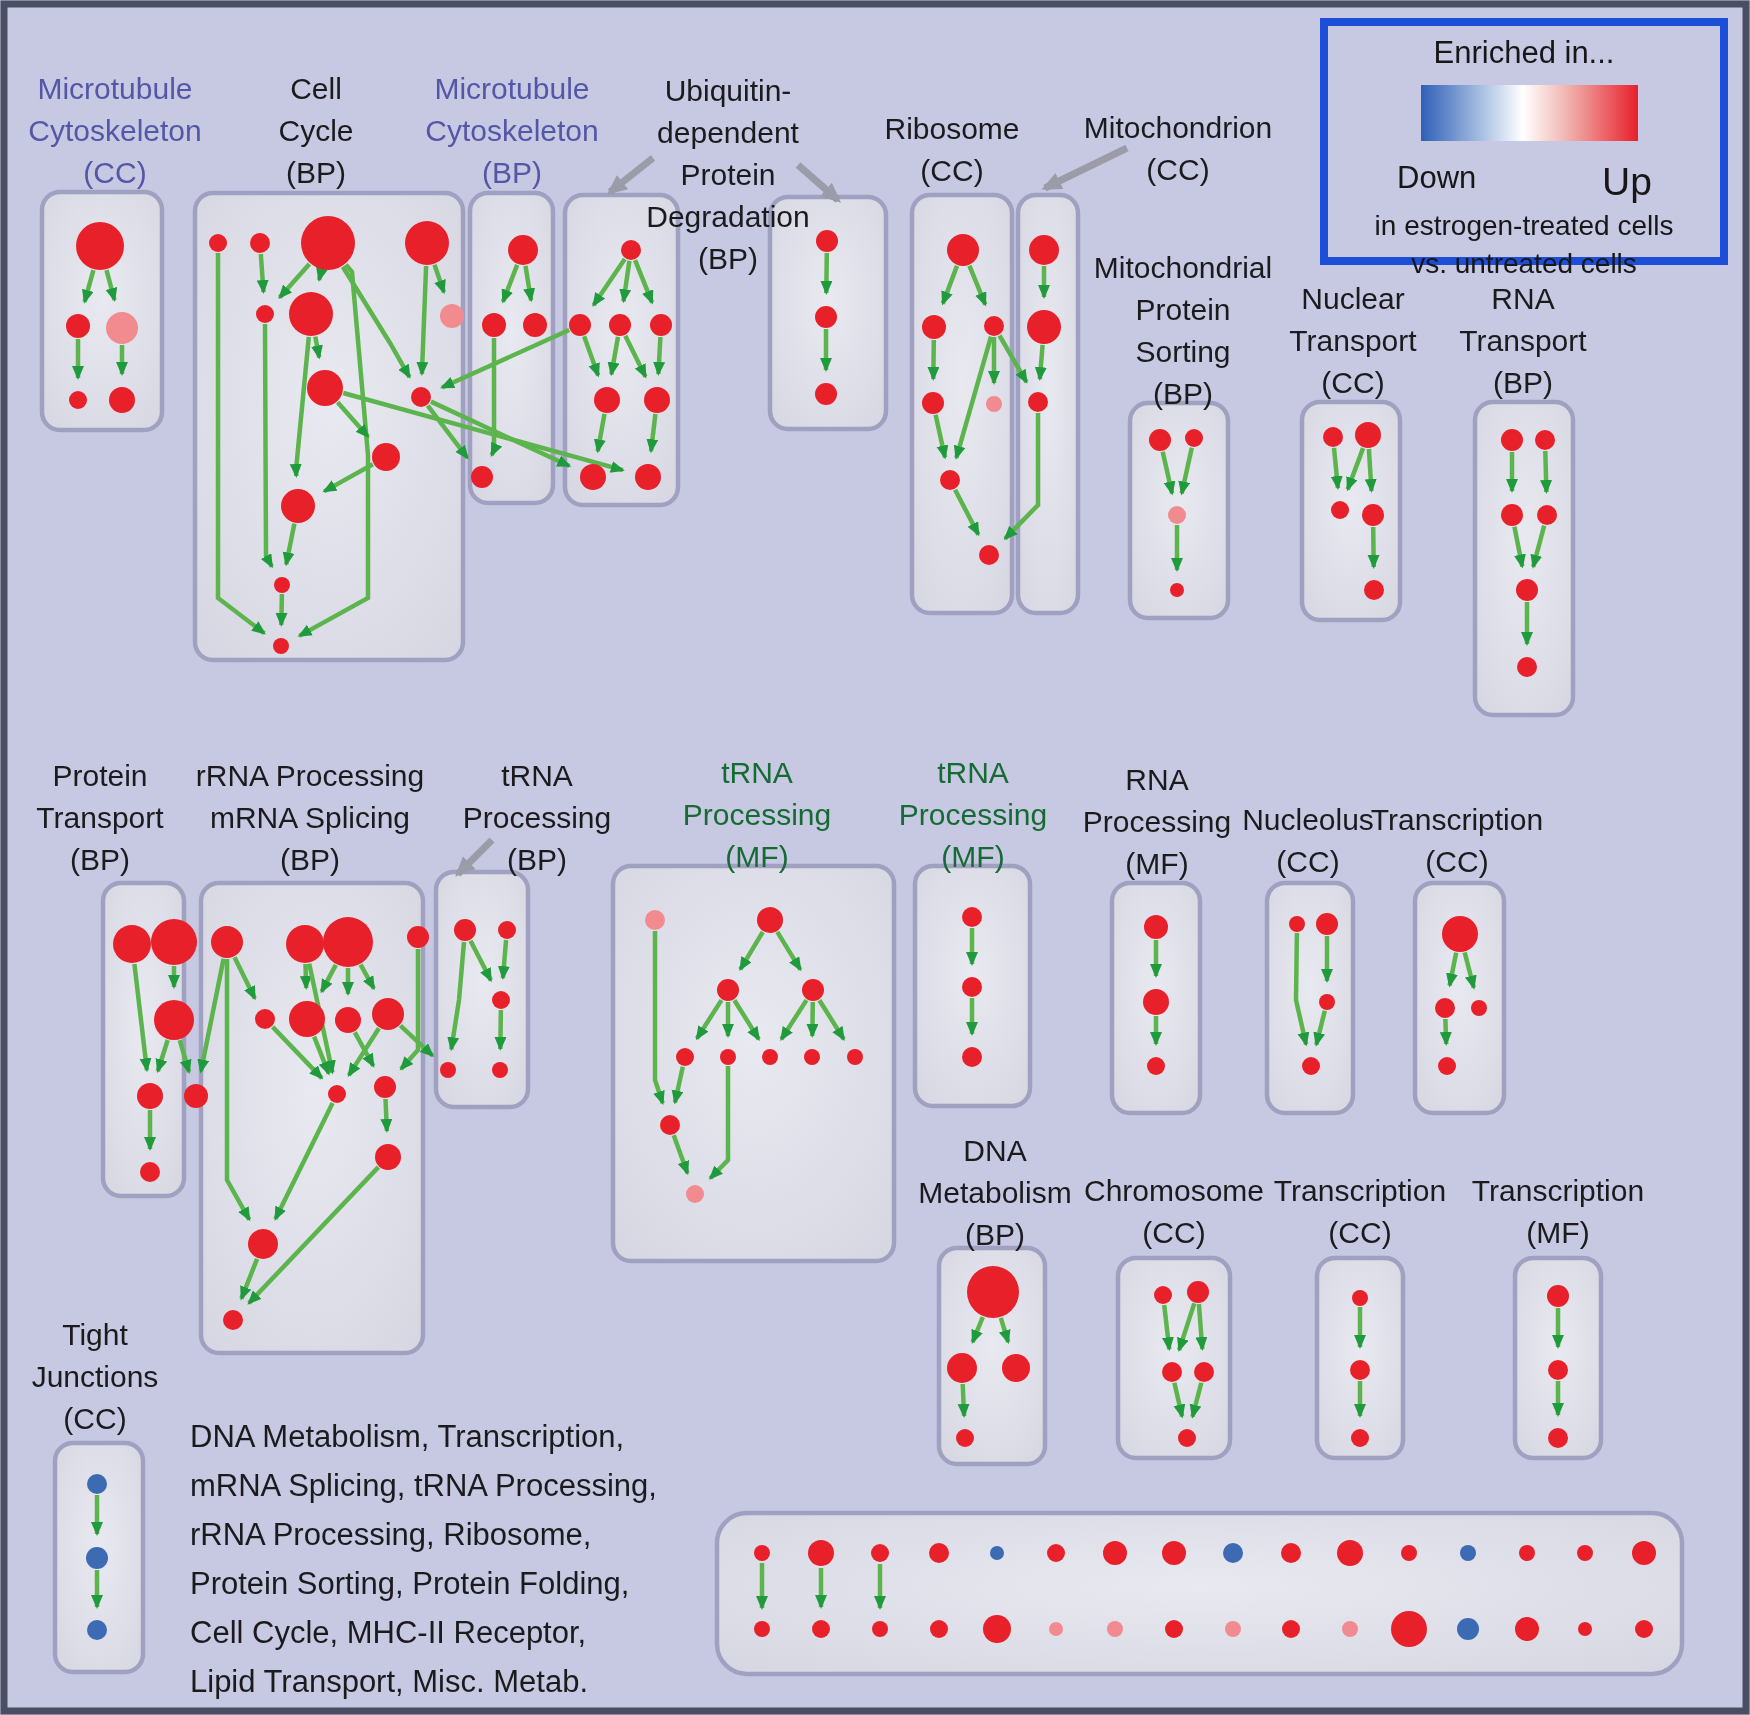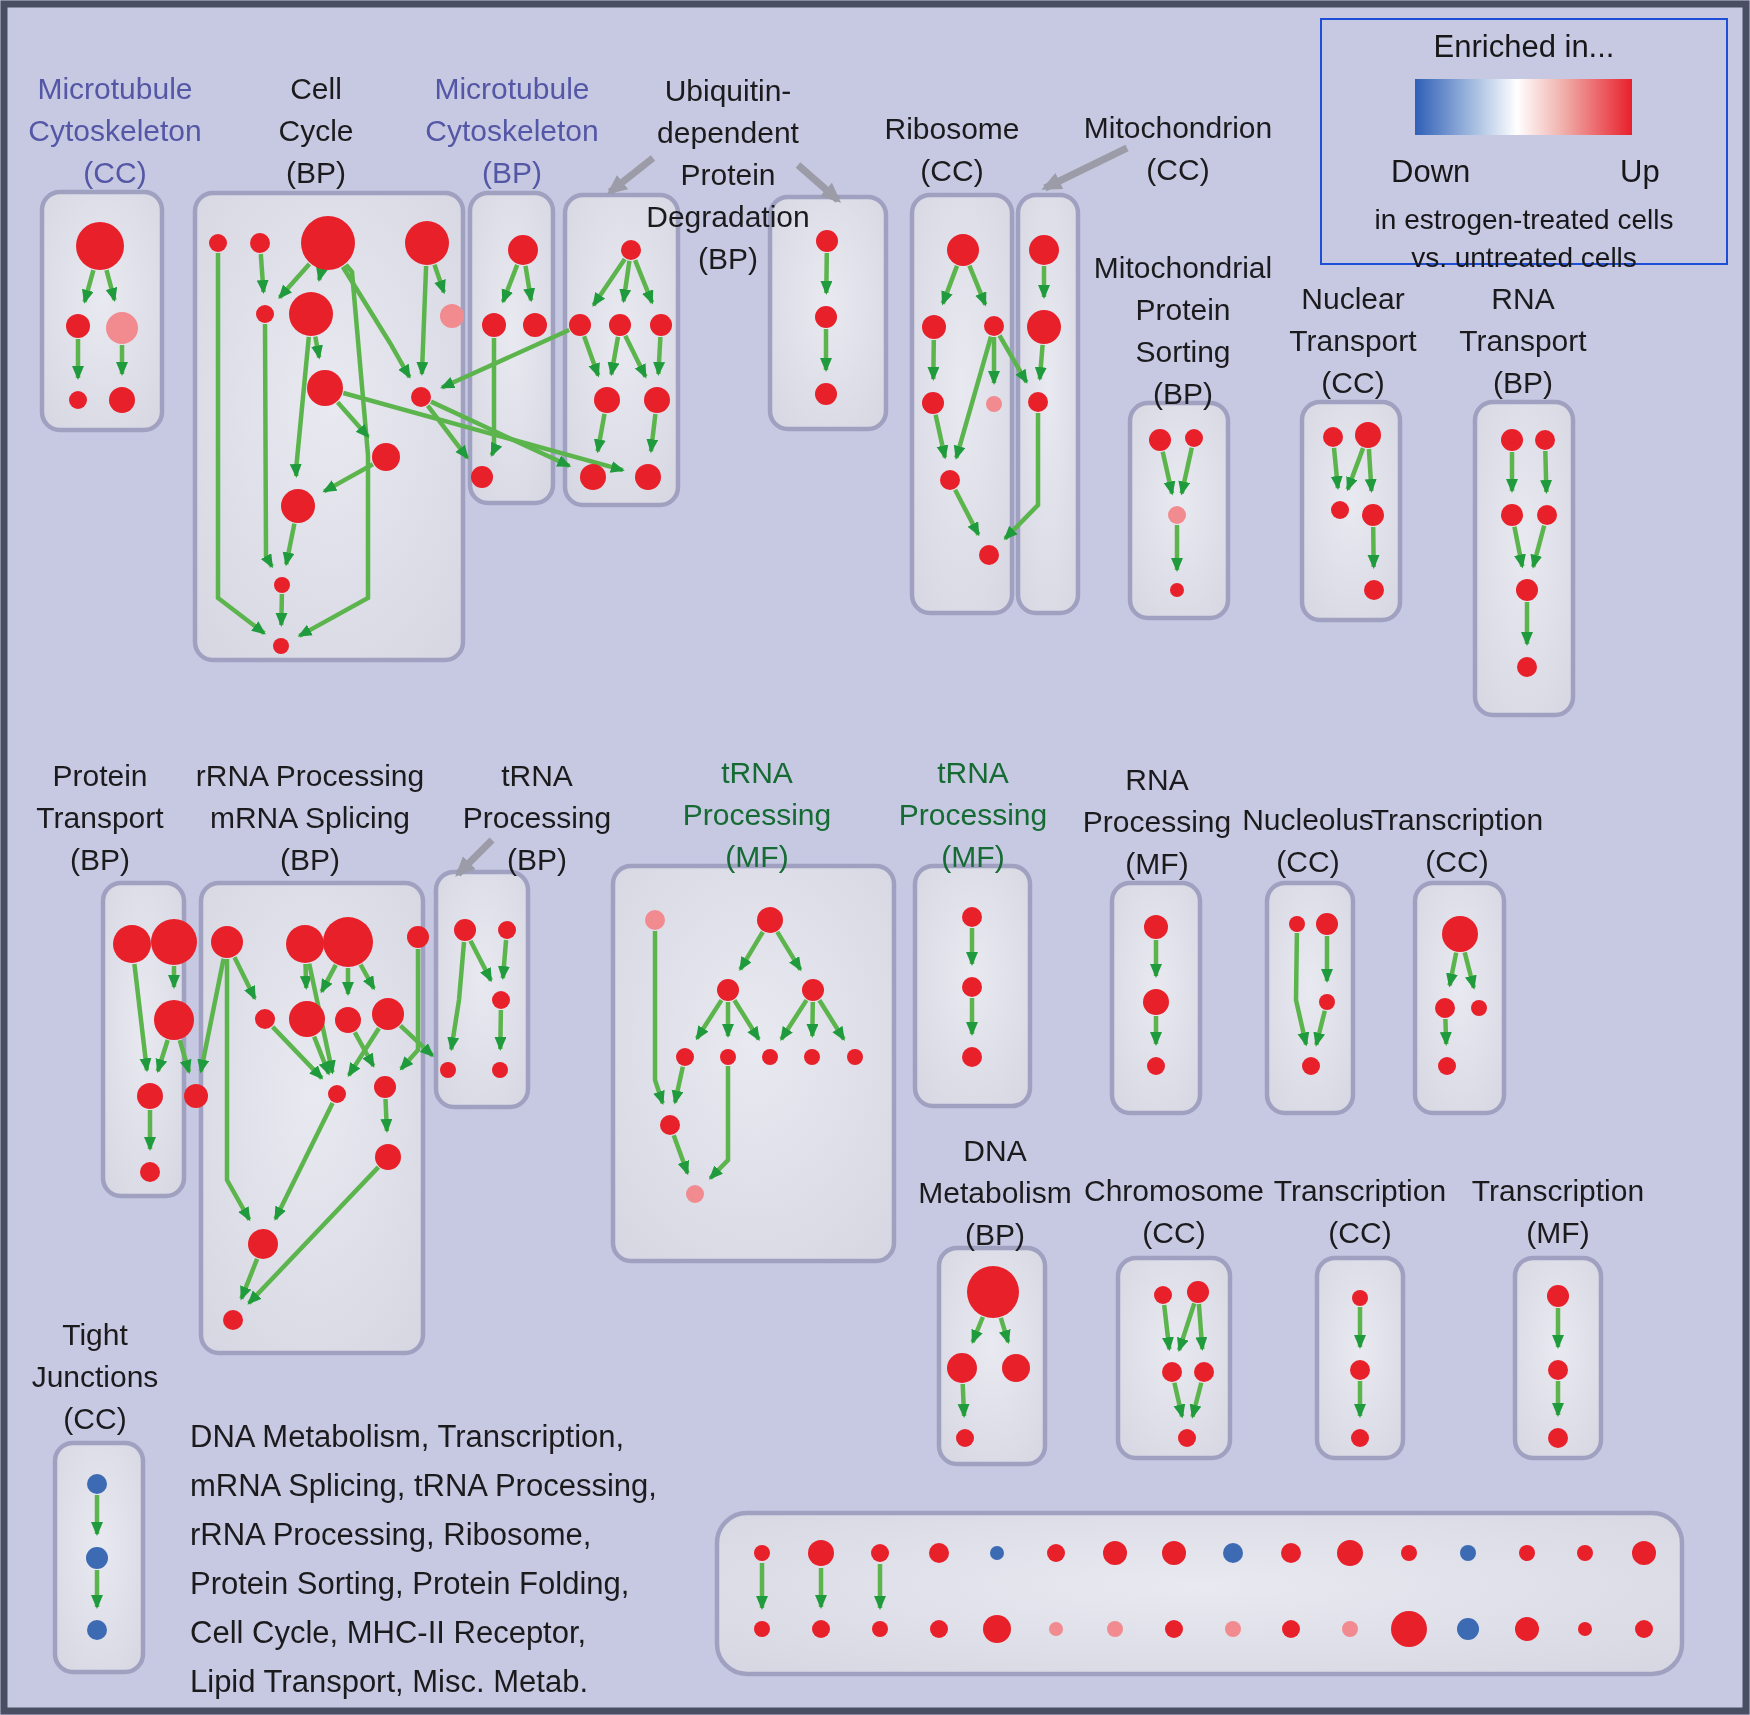--- a/index.html
+++ b/index.html
@@ -6,27 +6,27 @@
   body{
     width:1750px;height:1715px;position:relative;
     background:#c7c8e1;
     font-family:"Liberation Sans", sans-serif;
     overflow:hidden;
   }
   #fig-svg{position:absolute;left:0;top:0;}
   svg text{font-family:"Liberation Sans", sans-serif;}
   #legend{
     position:absolute;left:1320px;top:18px;width:408px;height:247px;
-    border:2px solid #1d4ed8;box-sizing:border-box;
+    border:8px solid #1d4ed8;box-sizing:border-box;
     color:#17171a;text-align:center;
   }
   #legend-title{font-size:31px;margin-top:9px;}
   #legend-bar{position:absolute;left:93px;top:59px;width:217px;height:56px;}
   #legend-down{position:absolute;left:48px;top:134px;font-size:31px;margin-left:21px;}
-  #legend-up{position:absolute;left:298px;top:134px;font-size:31px;}
+  #legend-up{position:absolute;left:274px;top:134px;font-size:39px;}
   #legend-sub1{position:absolute;top:184px;width:100%;font-size:28px;}
   #legend-sub2{position:absolute;top:222px;width:100%;font-size:28px;}
 </style>
 </head>
 <body>
 
 <svg id="fig-svg" width="1750" height="1715" viewBox="0 0 1750 1715">
   <defs>
     <radialGradient id="boxgrad" cx="50%" cy="45%" r="75%">
       <stop offset="0%" stop-color="#e9e9f1"></stop>

